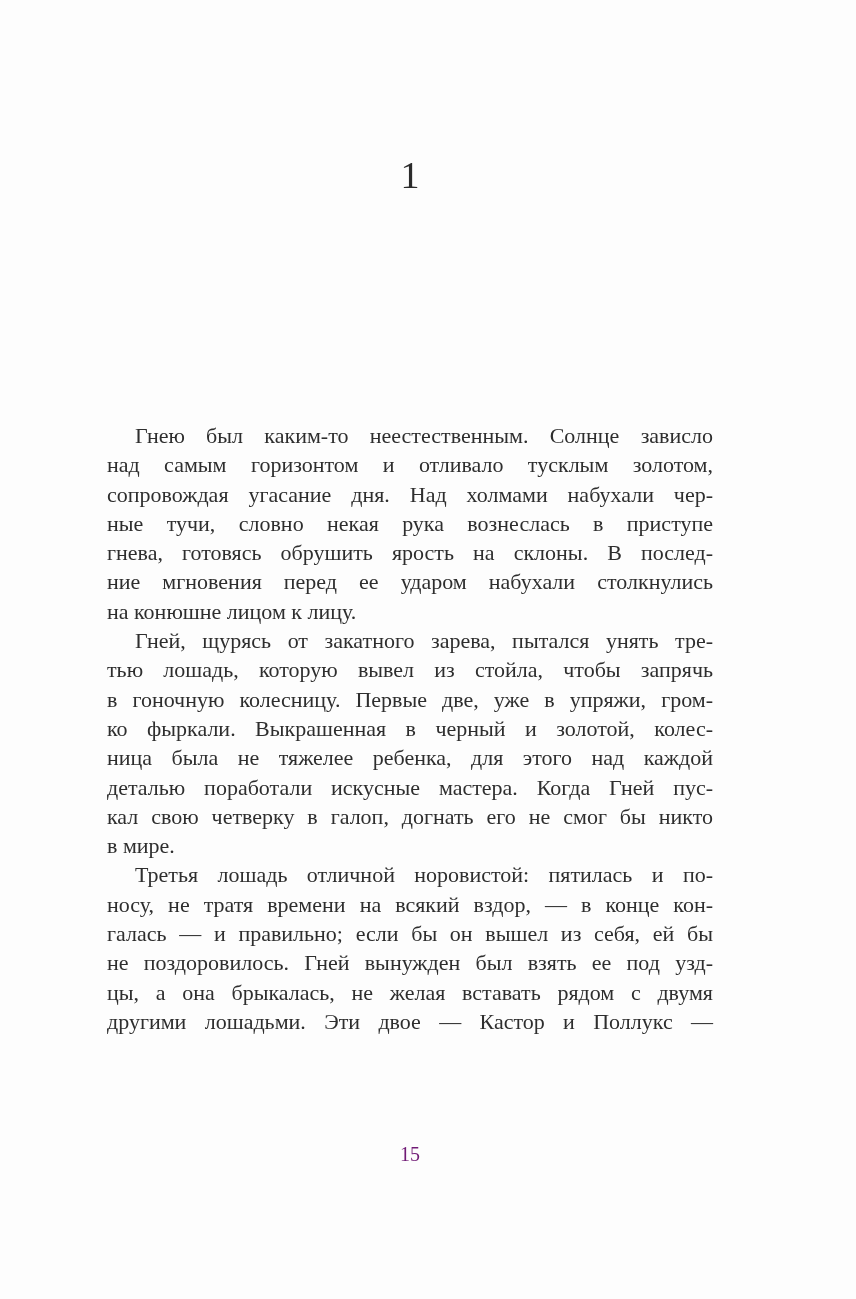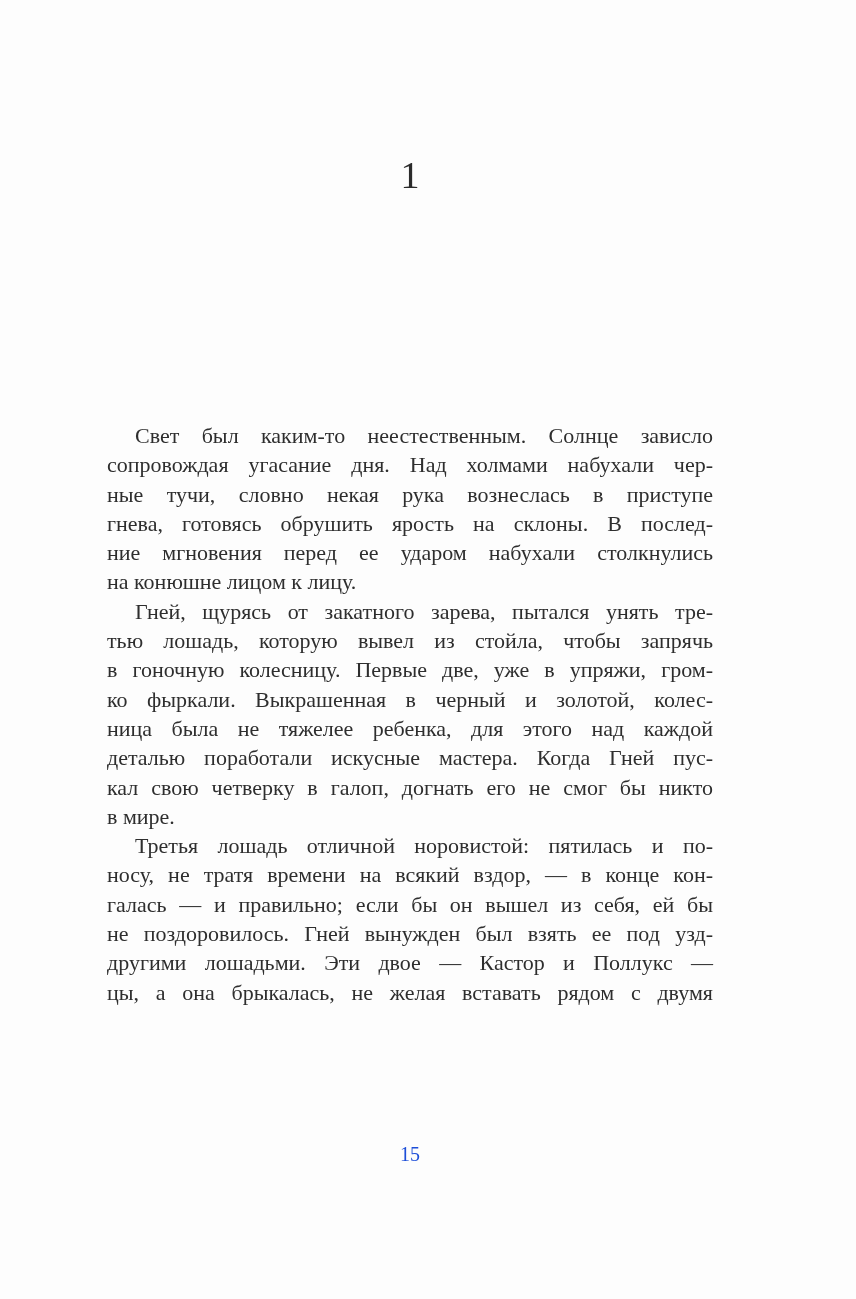--- a/index.html
+++ b/index.html
@@ -56,33 +56,34 @@
   .line.last {
     text-align-last: left;
   }
   .page-footer {
     position: absolute;
     top: 1143px;
     left: 107px;
     width: 606px;
     text-align: center;
     font-size: 20px;
-    color: #1d4ed8;
+    color: #701a75;
   }
 </style>
 </head>
 <body>
 
 <div class="book-page">
 
   <div class="chapter-heading">1</div>
 
   <div class="text-column">
       <div class="paragraph">
-        <div class="line first">Свет был каким-то неестественным. Солнце зависло</div>
+        <div class="line first">Гнею был каким-то неестественным. Солнце зависло</div>
+        <div class="line">над самым горизонтом и отливало тусклым золотом,</div>
         <div class="line">сопровождая угасание дня. Над холмами набухали чер-</div>
         <div class="line">ные тучи, словно некая рука вознеслась в приступе</div>
         <div class="line">гнева, готовясь обрушить ярость на склоны. В послед-</div>
         <div class="line">ние мгновения перед ее ударом набухали столкнулись</div>
         <div class="line last">на конюшне лицом к лицу.</div>
       </div>
       <div class="paragraph">
         <div class="line first">Гней, щурясь от закатного зарева, пытался унять тре-</div>
         <div class="line">тью лошадь, которую вывел из стойла, чтобы запрячь</div>
         <div class="line">в гоночную колесницу. Первые две, уже в упряжи, гром-</div>
@@ -90,20 +91,20 @@
         <div class="line">ница была не тяжелее ребенка, для этого над каждой</div>
         <div class="line">деталью поработали искусные мастера. Когда Гней пус-</div>
         <div class="line">кал свою четверку в галоп, догнать его не смог бы никто</div>
         <div class="line last">в мире.</div>
       </div>
       <div class="paragraph">
         <div class="line first">Третья лошадь отличной норовистой: пятилась и по-</div>
         <div class="line">носу, не тратя времени на всякий вздор, — в конце кон-</div>
         <div class="line">галась — и правильно; если бы он вышел из себя, ей бы</div>
         <div class="line">не поздоровилось. Гней вынужден был взять ее под узд-</div>
+        <div class="line">цы, а она брыкалась, не желая вставать рядом с двумя</div>
         <div class="line">другими лошадьми. Эти двое — Кастор и Поллукс —</div>
-        <div class="line">цы, а она брыкалась, не желая вставать рядом с двумя</div>
       </div>
     </div>
 
   <div class="page-footer">15</div>
 
 </div>
 
 </body></html>

